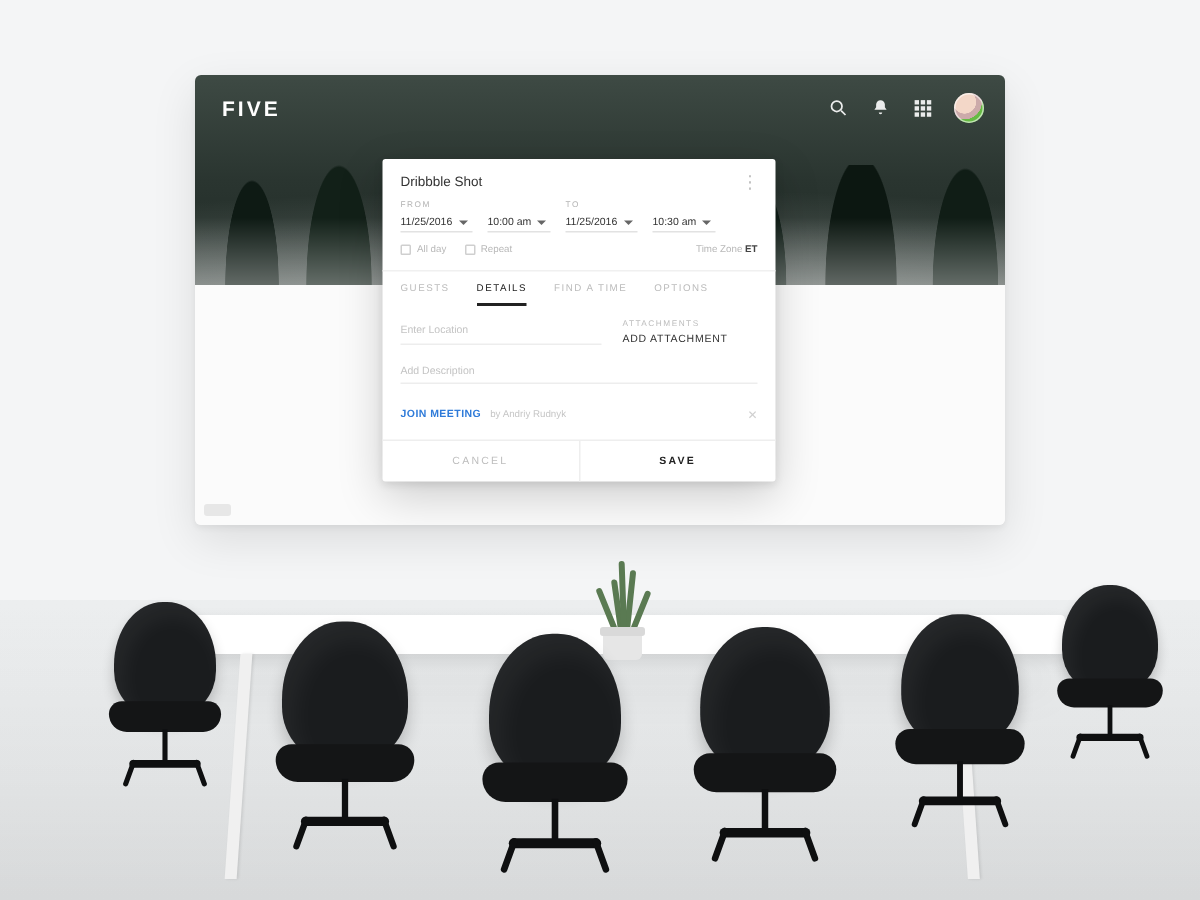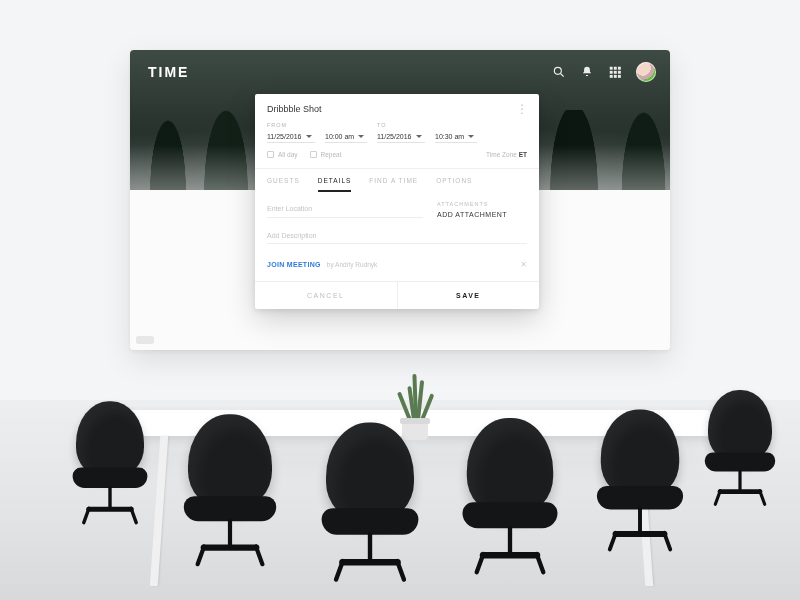--- a/index.html
+++ b/index.html
@@ -114,21 +114,21 @@
     width:20px;height:20px;border-radius:50%;
     background: radial-gradient(circle at 35% 30%, #f3d7c8 0 40%, #caa 41% 60%, #6b4 61% 100%);
     box-shadow: inset 0 0 0 1px rgba(255,255,255,0.6);
   }
 
   .panel{position:absolute;left:0;right:0;top:140px;bottom:0;background:#fbfbfb;}
   .panel::before{content:"";position:absolute;left:6px;bottom:6px;width:18px;height:8px;border-radius:2px;background:rgba(0,0,0,0.08);}
 
   
   .modal{
-    position:absolute; left:125px; top:44px; width:284px;
+    position:absolute; left:125px; top:56px; width:262px;
     background:#fff; border-radius:2px;
     box-shadow: 0 10px 30px rgba(0,0,0,0.18), 0 2px 6px rgba(0,0,0,0.10);
     font-size:7.5px; color:#4a4a4a;
   }
   .m-head{display:flex;align-items:center;justify-content:space-between;
     padding:10px 12px 8px 12px;}
   .m-title{font-size:9px;color:#333;}
   .kebab{color:#bfbfbf;font-size:12px;line-height:0.5;letter-spacing:-1px;}
   .row{padding:0 12px;}
   .dt{display:flex;gap:10px;align-items:flex-end;}
@@ -172,21 +172,21 @@
 <div class="room">
   <div class="wall"></div>
   <div class="floor-shadow"></div>
 
   <div class="monitor">
     <div class="screen">
 
       <div class="banner">
         <div class="trees"></div>
         <div class="mist"></div>
-        <div class="brand">TIME</div>
+        <div class="brand">FIVE</div>
         <div class="topicons">
           <span class="ticon">
             <svg viewBox="0 0 24 24" fill="none" stroke="currentColor" stroke-width="2">
                 <circle cx="10" cy="10" r="6"></circle>
                 <line x1="20" y1="20" x2="15" y2="15"></line>
               </svg>
           </span>
           <span class="ticon">
             <svg viewBox="0 0 24 24" fill="currentColor">
                 <path d="M12 3a5 5 0 0 0-5 5v3l-2 3h14l-2-3V8a5 5 0 0 0-5-5zm-2 14a2 2 0 0 0 4 0h-4z"></path>

